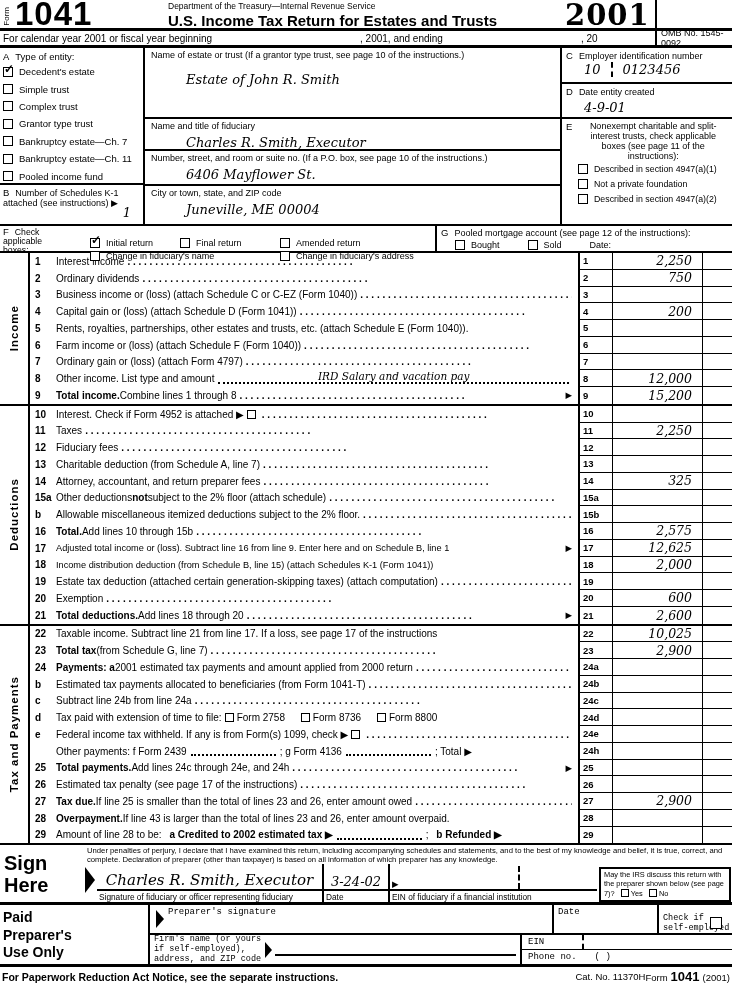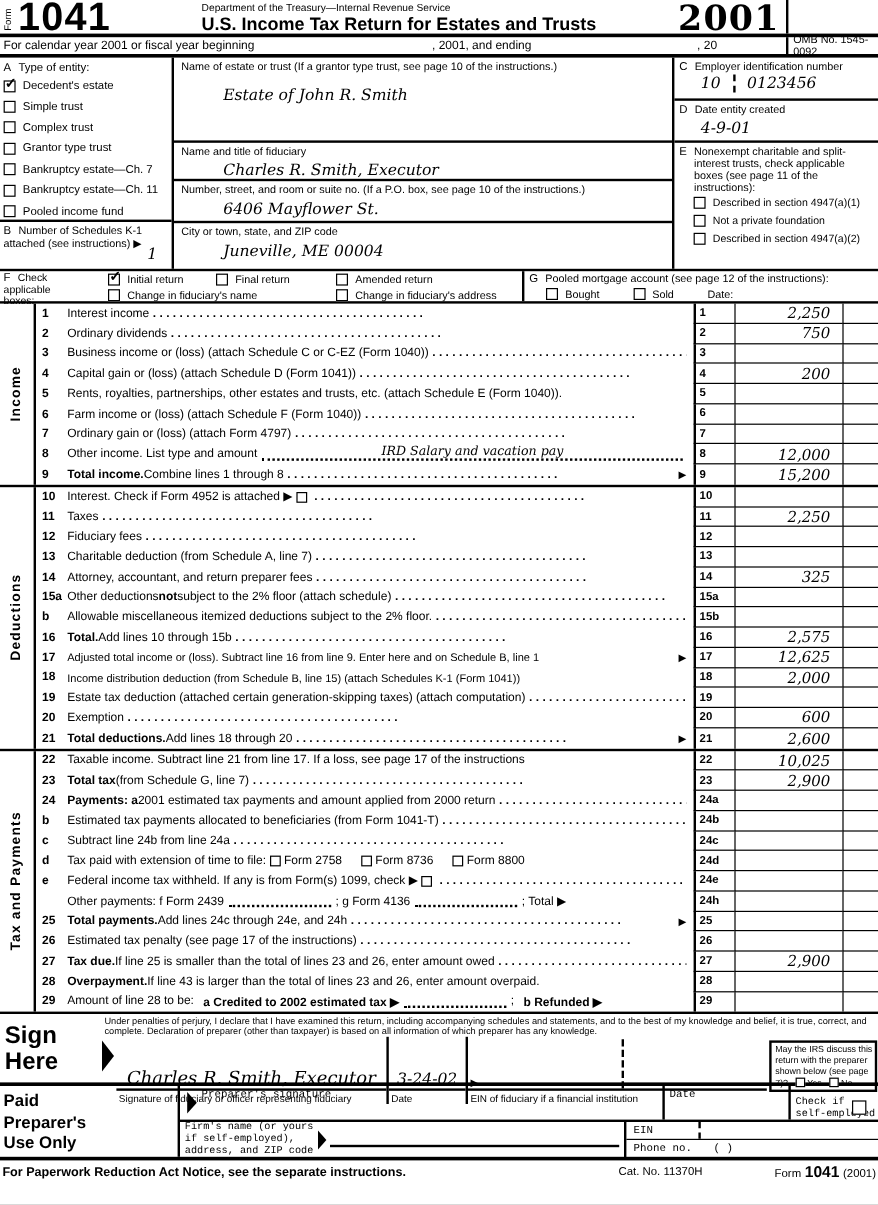--- a/index.html
+++ b/index.html
@@ -50,27 +50,27 @@
   .f-city { flex: 1; border-bottom: none; }
 
   .col-right { width: 172px; border-left: 2px solid #000; display: flex; flex-direction: column; font-size: 9px; }
   .c-ein { height: 36px; border-bottom: 2px solid #000; padding: 2px 2px 0 4px; }
   .ein-val { display: flex; align-items: center; font-size: 13px; padding: 1px 0 0 18px; }
   .dashv { border-left: 2px dashed #000; height: 15px; margin: 0 10px; }
   .c-date { height: 35px; border-bottom: 2px solid #000; padding: 2px 2px 0 4px; }
   .c-date .fld-val { padding: 3px 0 0 18px; }
   .c-e { flex: 1; padding: 2px 2px 0 4px; }
   .e-title { display: flex; }
-  .e-title span:last-child { padding-right: 2px; }
+  .e-title span:last-child { padding-right: 2px; text-align: center; }
   .e-opt { display: flex; align-items: center; height: 15px; margin-left: 12px; font-size: 8.8px; }
 
   
   .fg { height: 27px; display: flex; border-bottom: 2.5px solid #000; font-size: 9px; }
   .fg-f { width: 52px; padding: 1px 0 0 3px; font-size: 8.7px; line-height: 1.05; }
-  .fg-checks { flex: 1; padding-top: 1px; }
+  .fg-checks { flex: 1; padding-top: 11px; }
   .fg-row { display: flex; align-items: center; height: 12.5px; padding-left: 38px; }
   .fg-item { display: flex; align-items: center; }
   .fgc1 { width: 90px; } .fgc2 { width: 100px; } .fg2c1 { width: 190px; }
   .fg-g { width: 297px; border-left: 2px solid #000; padding: 1px 0 0 4px; }
   .fg-g-opts { display: flex; align-items: center; padding: 2px 0 0 14px; }
   .fg-g-opts .fg-item { margin-right: 28px; }
 
   
   .sec { display: flex; border-bottom: 2.5px solid #000; }
   .vstrip { width: 30px; border-right: 2px solid #000; display: flex; align-items: center; justify-content: center; }
@@ -107,21 +107,21 @@
   .sig-fill { flex: 1; border-bottom: 2px solid #000; display: flex; align-items: flex-end; }
   .sig-cap { font-size: 8.3px; padding: 1px 0 0 2px; }
   .col-sig { width: 225px; }
   .col-sig .sig-fill { justify-content: center; font-size: 15px; }
   .col-date { width: 66px; border-left: 2px solid #000; }
   .col-date .sig-fill { justify-content: center; font-size: 13px; }
   .col-ein { flex: 1; border-left: 2px solid #000; }
   .col-ein .sig-fill { position: relative; }
   .col-ein .arr { margin-left: 2px; }
   .ein-dash { position: absolute; left: 128px; top: 2px; bottom: 0; border-left: 2px dashed #000; }
-  .discuss { width: 90px; border: 2px solid #000; margin: 3px 1px 10px 2px; font-size: 7.4px; line-height: 1.2; padding: 2px 1px 0 3px; }
+  .discuss { width: 132px; border: 2px solid #000; margin: 3px 1px 0 2px; font-size: 7.4px; line-height: 1.2; padding: 2px 1px 0 3px; }
   .discuss .cb { width: 8px; height: 8px; margin: 0 2px -1px 4px; display: inline-block; }
 
   
   .prep { height: 62px; display: flex; border-bottom: 3px solid #000; }
   .prep-label { width: 150px; font-size: 14px; font-weight: bold; line-height: 1.25; padding: 4px 0 0 3px; border-right: 2px solid #000; }
   .prep-main { flex: 1; display: flex; flex-direction: column; font-size: 9px; font-family: Liberation Mono, monospace; }
   .prow1 { height: 33px; border-bottom: 2px solid #000; display: flex; }
   .pcell { padding: 2px 2px 0 4px; }
   .p-sig { flex: 1; display: flex; }
   .p-sig .bigarrow { border-top-width: 9px; border-bottom-width: 9px; border-left-width: 8px; margin: 3px 4px 0 2px; }
@@ -136,21 +136,21 @@
   .p-firm .fline { flex: 1; border-bottom: 2px solid #000; height: 12px; margin-right: 4px; }
   .p-right { width: 212px; border-left: 2px solid #000; display: flex; flex-direction: column; }
   .p-ein { height: 15px; border-bottom: 1.5px solid #000; display: flex; align-items: center; padding-left: 6px; position: relative; }
   .p-ein .pdash { position: absolute; left: 60px; top: 0; bottom: 0; border-left: 2px dashed #000; }
   .p-phone { flex: 1; display: flex; align-items: center; padding-left: 6px; }
   .p-phone .paren { margin-left: 18px; letter-spacing: 0; }
 
   
   .footer { height: 19px; display: flex; align-items: center; font-size: 9.5px; padding: 0 2px; }
   .foot-notice { font-weight: bold; font-size: 10.5px; }
-  .foot-cat { margin-left: auto; margin-right: 60px; }
+  .foot-cat { margin-left: auto; }
   .foot-form { display: flex; align-items: baseline; }
   .foot-form .fnum { font-weight: bold; font-size: 13px; margin: 0 3px; }
 </style>
 </head>
 <body>
 
 <div class="page">
 
   <div class="header">
     <div class="h-form">

